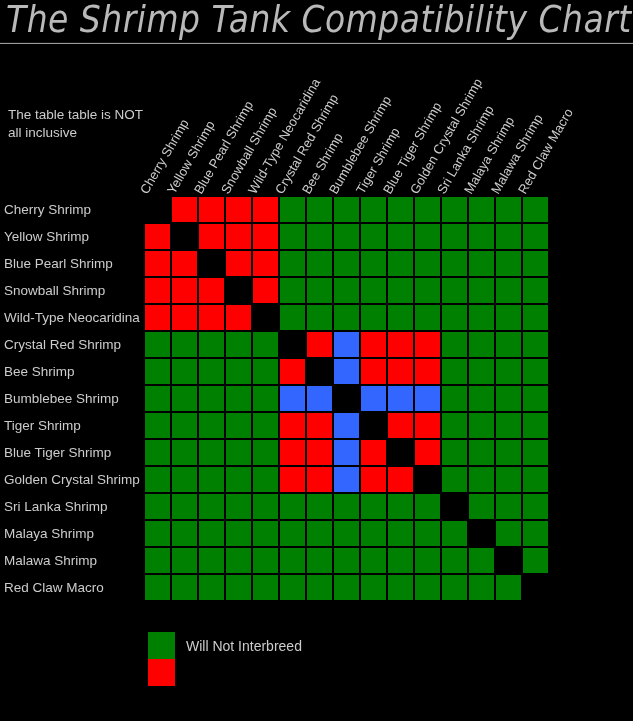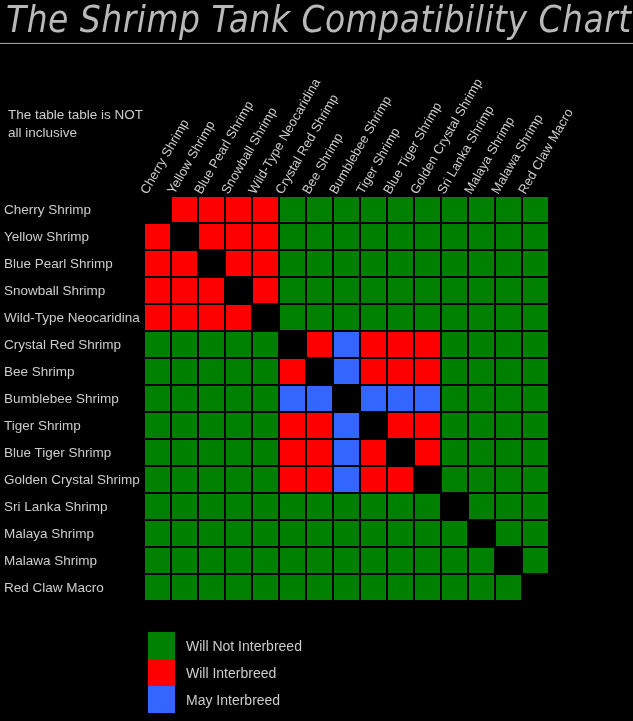--- a/index.html
+++ b/index.html
@@ -404,19 +404,14 @@
     <div class="cell c-none" title="Red Claw Macro / Red Claw Macro: Self (no comparison)" style="left: 378px; top: 378px;"></div>
   </div>
 
 <div id="legend">
     <div class="legend-row">
       <div class="legend-swatch" style="background: rgb(0, 128, 0);"></div>
       <div class="legend-text">Will Not Interbreed</div>
     </div>
     <div class="legend-row">
       <div class="legend-swatch" style="background: rgb(255, 0, 0);"></div>
-      <div class="legend-text">Will Interbreed</div>
-    </div>
-    <div class="legend-row">
-      <div class="legend-swatch" style="background: rgb(51, 102, 255);"></div>
-      <div class="legend-text">May Interbreed</div>
     </div>
   </div>
 
 </body></html>

